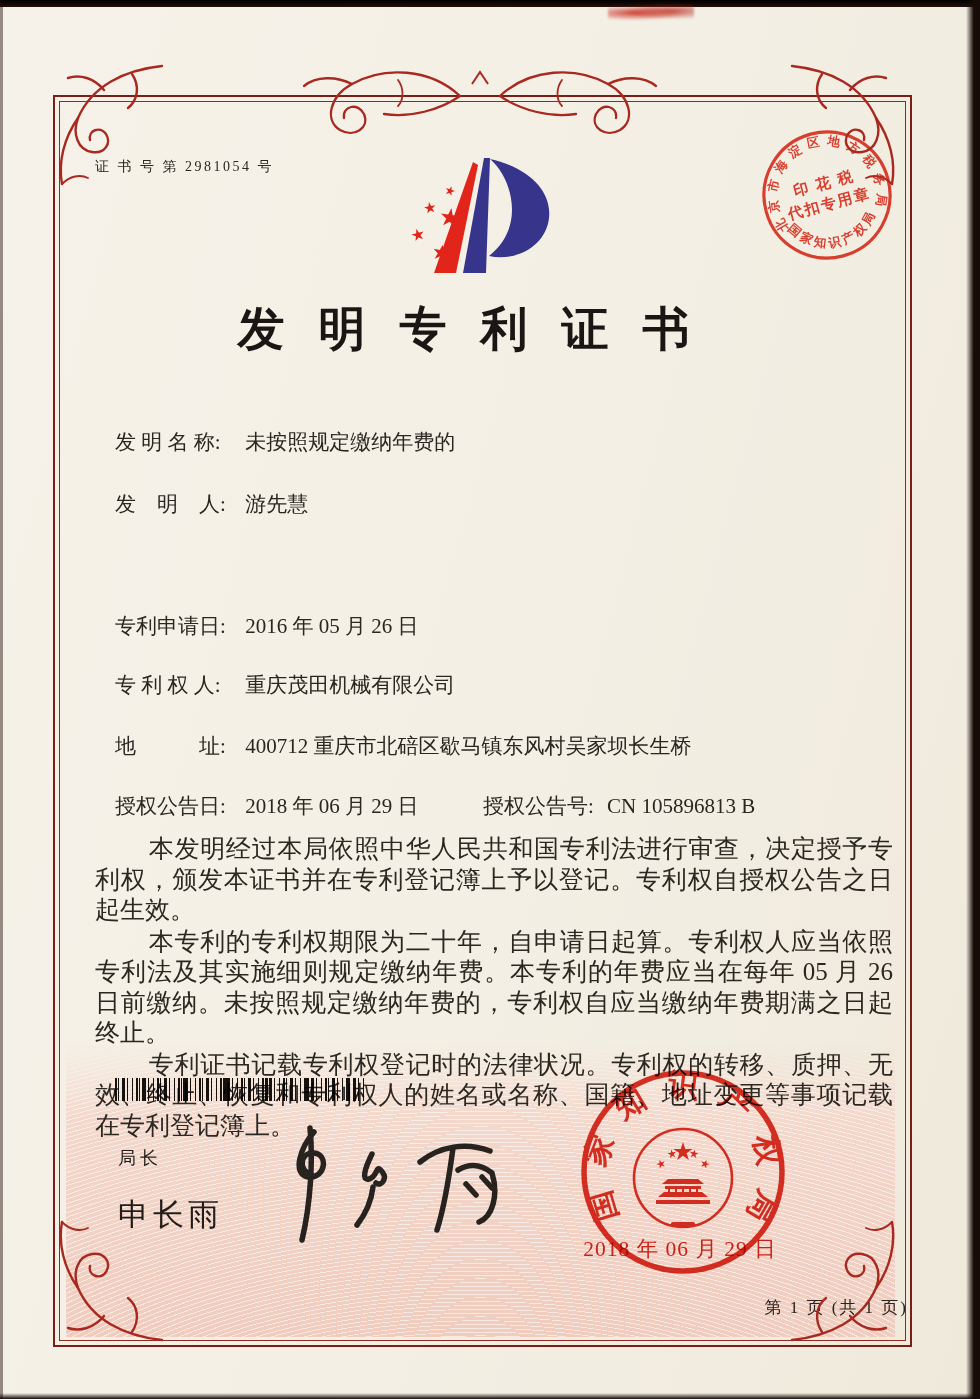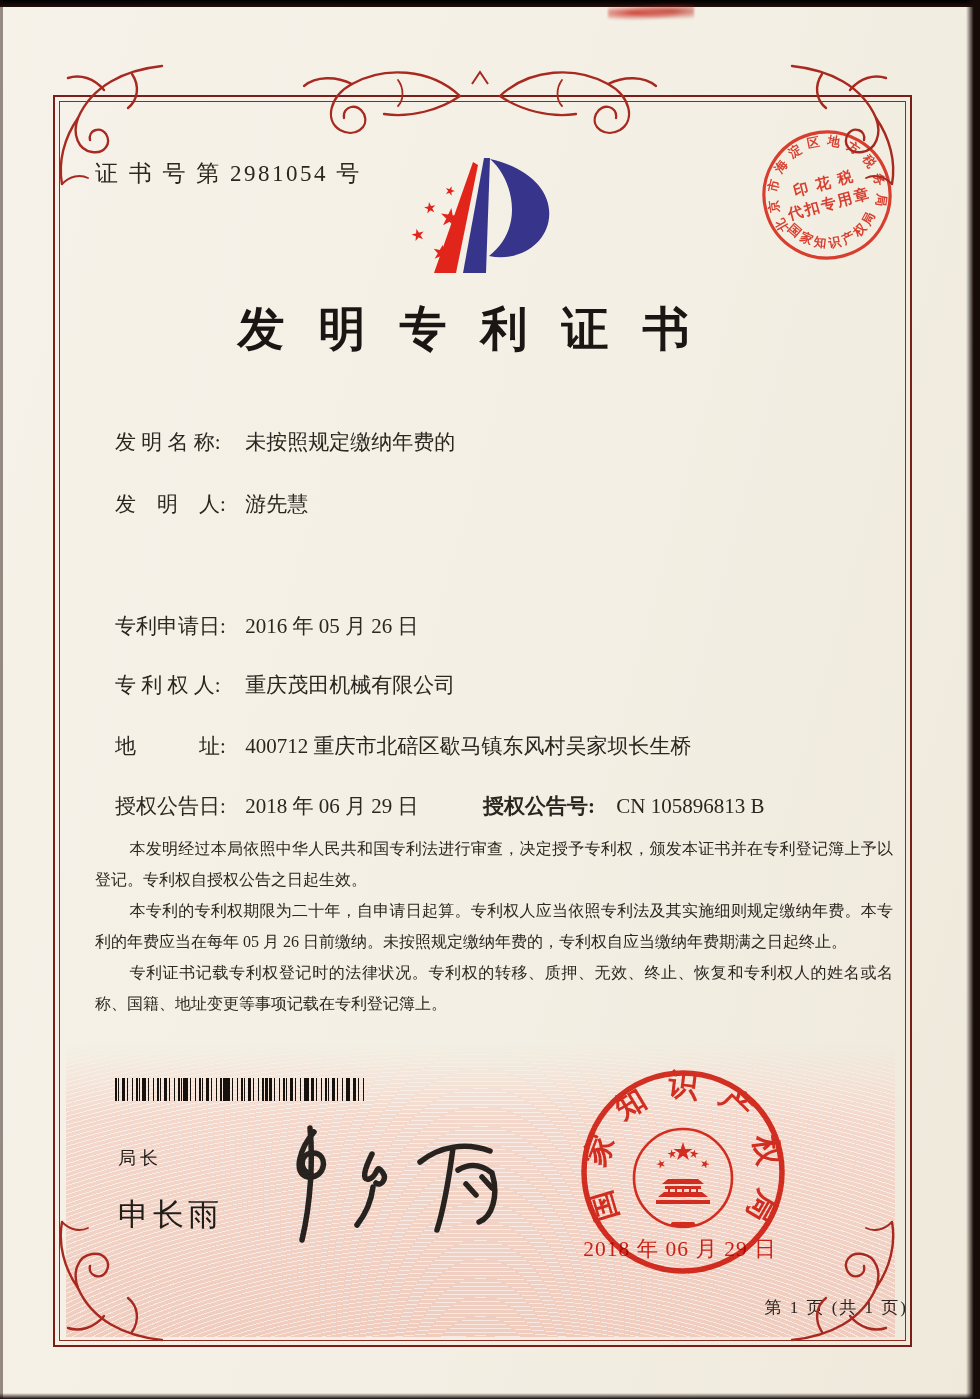--- a/index.html
+++ b/index.html
@@ -22,29 +22,29 @@
   .frame-inner{position:absolute;inset:4px;border:1.5px solid #8d2a22;}
   
   .pink-band{
     position:absolute;left:66px;top:1044px;width:829px;height:293px;
     background:
       repeating-radial-gradient(1400px 760px at 50% 175%,rgba(255,255,255,.55) 0 1.6px,rgba(255,255,255,0) 1.6px 7px),
       linear-gradient(to bottom,#f5dcd0,#efccbe);
     -webkit-mask-image:linear-gradient(to bottom,transparent 0,#000 72px);
     mask-image:linear-gradient(to bottom,transparent 0,#000 72px);
   }
-  .cert-no{position:absolute;left:95px;top:158px;font-size:23px;letter-spacing:2.5px;color:#2a2620;}
+  .cert-no{position:absolute;left:95px;top:158px;font-size:14px;letter-spacing:2.5px;color:#2a2620;}
   .title{position:absolute;left:53px;top:298px;width:855px;text-align:center;
     font-size:47px;font-weight:700;letter-spacing:34px;box-sizing:border-box;color:#191613;}
   .row{position:absolute;left:115px;font-size:21px;white-space:nowrap;color:#2a2620;}
   .flabel{display:inline-block;min-width:125px;}
   .fvalue{display:inline-block;}
   .grant-g2{position:absolute;left:368px;top:0;white-space:nowrap;}
-  .grant-g2 .flabel{min-width:0;margin-right:16px;font-weight:bold;}
-  .paras{position:absolute;left:95px;top:834px;width:798px;font-size:16px;line-height:30.5px;text-align:justify;color:#2b2721;}
+  .grant-g2 .flabel{min-width:0;margin-right:8px;}
+  .paras{position:absolute;left:95px;top:834px;width:798px;font-size:25px;line-height:30.5px;text-align:justify;color:#2b2721;}
   .paras p{margin:0 0 1px 0;text-indent:2.15em;}
   .barcode{position:absolute;left:115px;top:1078px;width:252px;height:23px;mix-blend-mode:multiply;
     background:
       repeating-linear-gradient(90deg,transparent 0 27px,#17130f 27px 30px,transparent 30px 41px),
       repeating-linear-gradient(90deg,#17130f 0 2px,transparent 2px 3px,#17130f 3px 4px,transparent 4px 7px,#17130f 7px 10px,transparent 10px 12px,#17130f 12px 13px,transparent 13px 17px,#17130f 17px 18px,transparent 18px 21px);}
   .director-title{position:absolute;left:118px;top:1146px;font-size:18px;letter-spacing:4px;color:#211c18;}
   .director-name{position:absolute;left:118px;top:1194px;font-size:31px;letter-spacing:4px;color:#211c18;}
   .signature{position:absolute;left:252px;top:1116px;mix-blend-mode:multiply;}
   .seal{position:absolute;left:578px;top:1066px;mix-blend-mode:multiply;opacity:.95;}
   .seal-date{position:absolute;left:560px;top:1234px;width:240px;text-align:center;font-size:21.5px;

